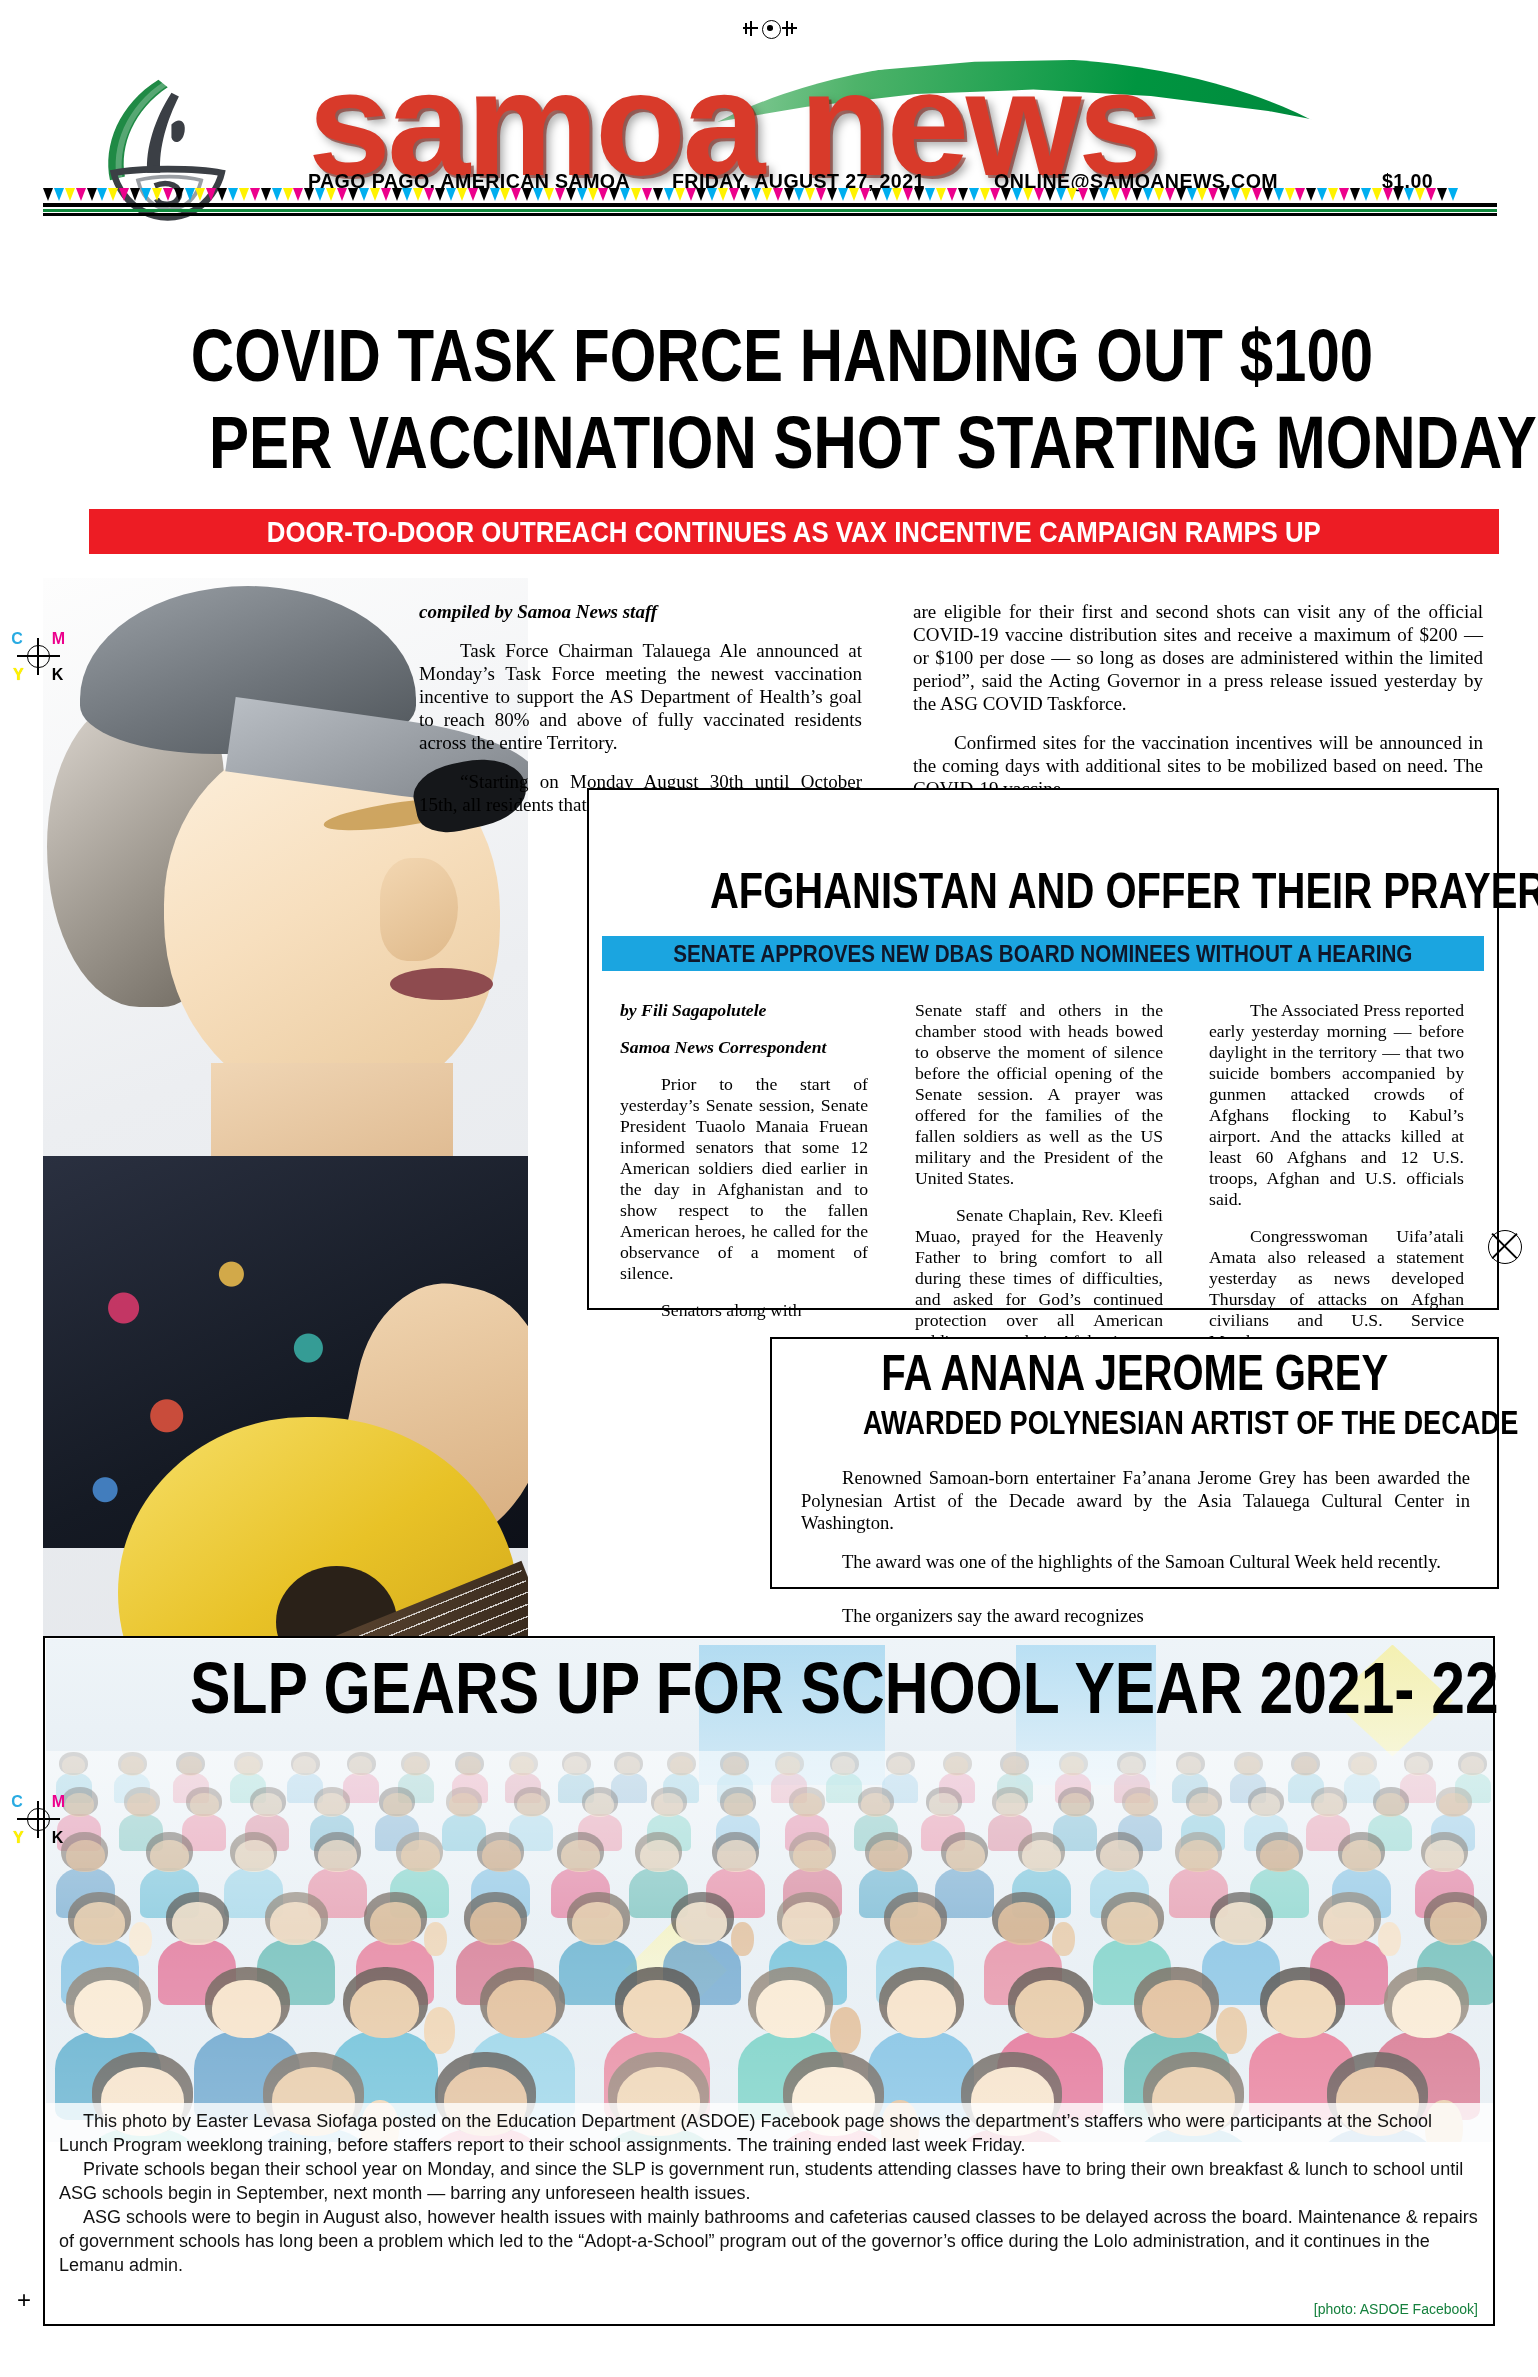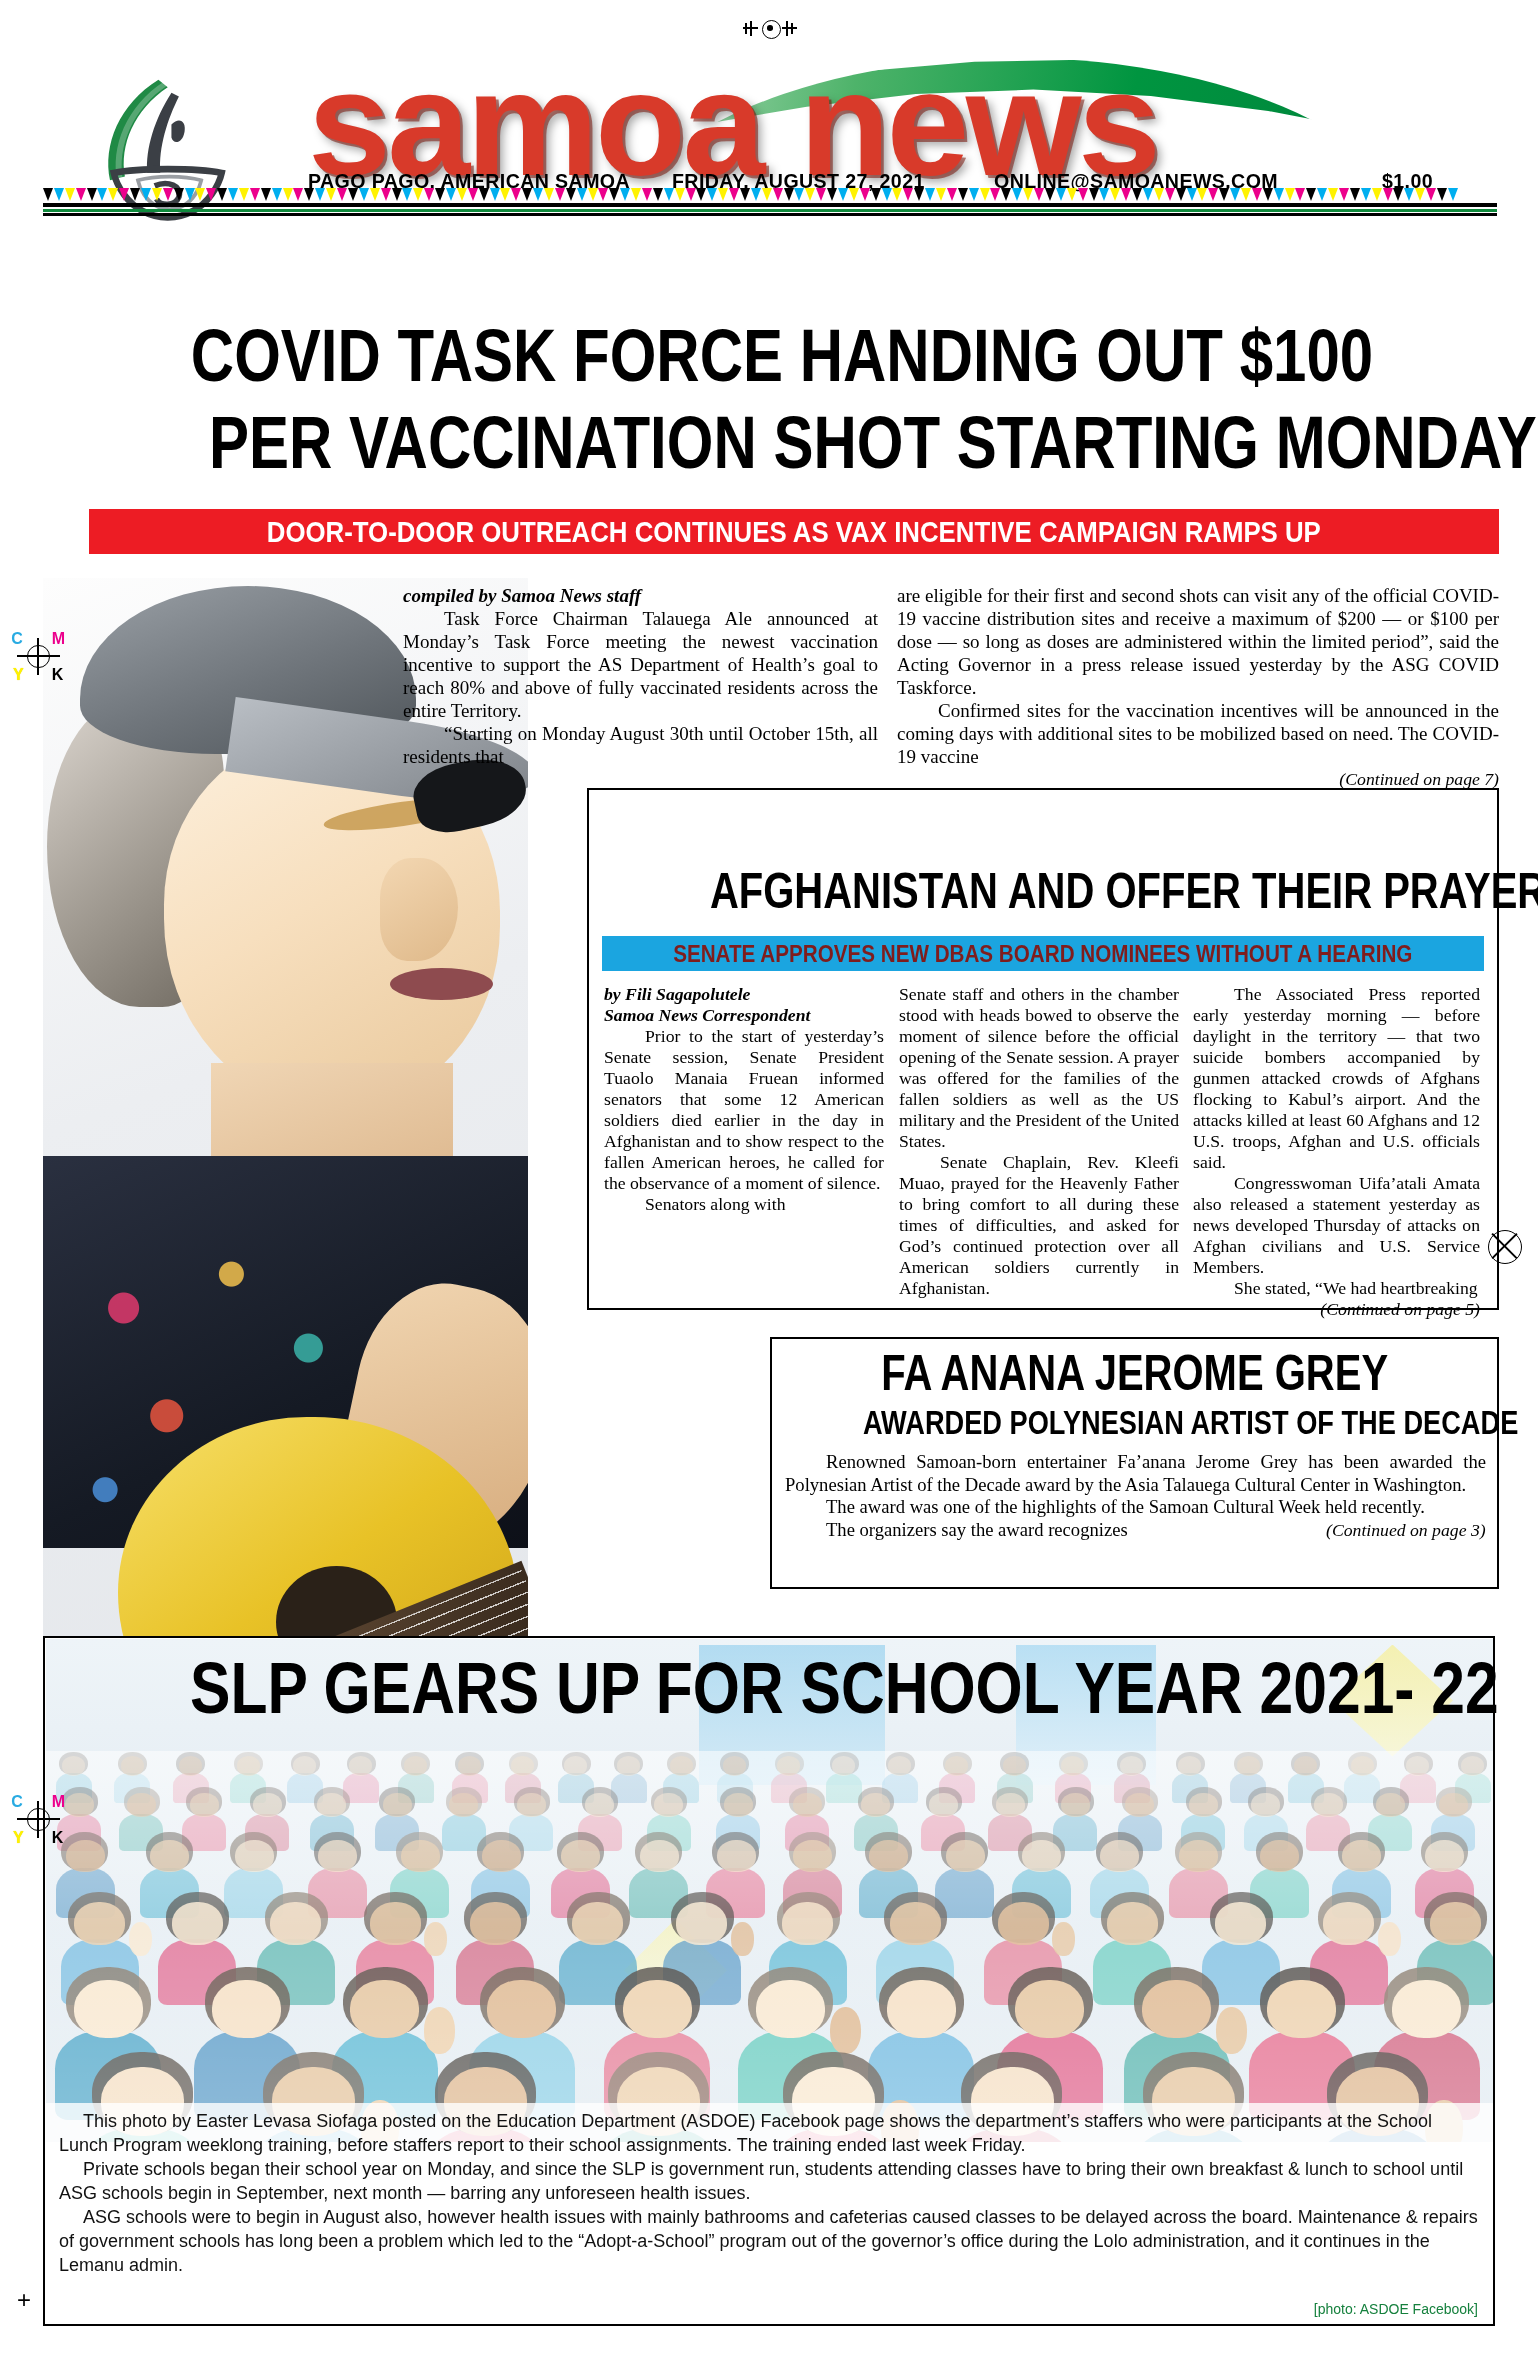--- a/index.html
+++ b/index.html
@@ -57,27 +57,27 @@
   .rule-grn{position:absolute;background:#0e8a3c;}
 
   
   .mainhead{position:absolute;left:43px;width:1454px;text-align:center;font-family:"Liberation Sans",sans-serif;
       font-weight:bold;color:#000;line-height:.92;}
   .squish{display:inline-block;transform:scaleX(.80);transform-origin:center;white-space:nowrap;}
   .squish2{display:inline-block;transform:scaleX(.86);transform-origin:center;white-space:nowrap;}
 
   .redbar{position:absolute;background:#ed1c24;color:#fff;font-family:"Liberation Sans",sans-serif;font-weight:bold;
       display:flex;align-items:center;justify-content:center;}
-  .bluebar{position:absolute;background:#1ba5e0;color:#7f1d1d;font-family:"Liberation Sans",sans-serif;font-weight:bold;
+  .bluebar{position:absolute;background:#1ba5e0;color:#0f172a;font-family:"Liberation Sans",sans-serif;font-weight:bold;
       display:flex;align-items:center;justify-content:center;}
 
   
   .col{position:absolute;font-family:"Liberation Serif",serif;font-size:19px;line-height:23px;
       text-align:justify;color:#000;}
-  .col p{margin:0;text-indent:41px;}
+  .col p{margin:16px;text-indent:41px;}
   .byline{font-weight:bold;font-style:italic;font-family:"Liberation Serif",serif;text-indent:0 !important;}
   .contd{font-style:italic;font-family:"Liberation Serif",serif;font-size:17.7px;text-align:right;text-indent:0 !important;}
 
   
   .photo{position:absolute;overflow:hidden;}
   .box{position:absolute;border:2.8px solid #000;background:#fff;box-sizing:border-box;}
 
   
   #photo1{left:43px;top:578px;width:485px;height:1212px;background:#f2f3f5;}
   #photo1 .sky{position:absolute;inset:0;background:linear-gradient(160deg,#fdfdfd 0%,#eceef1 40%,#e3e6ea 100%);}

